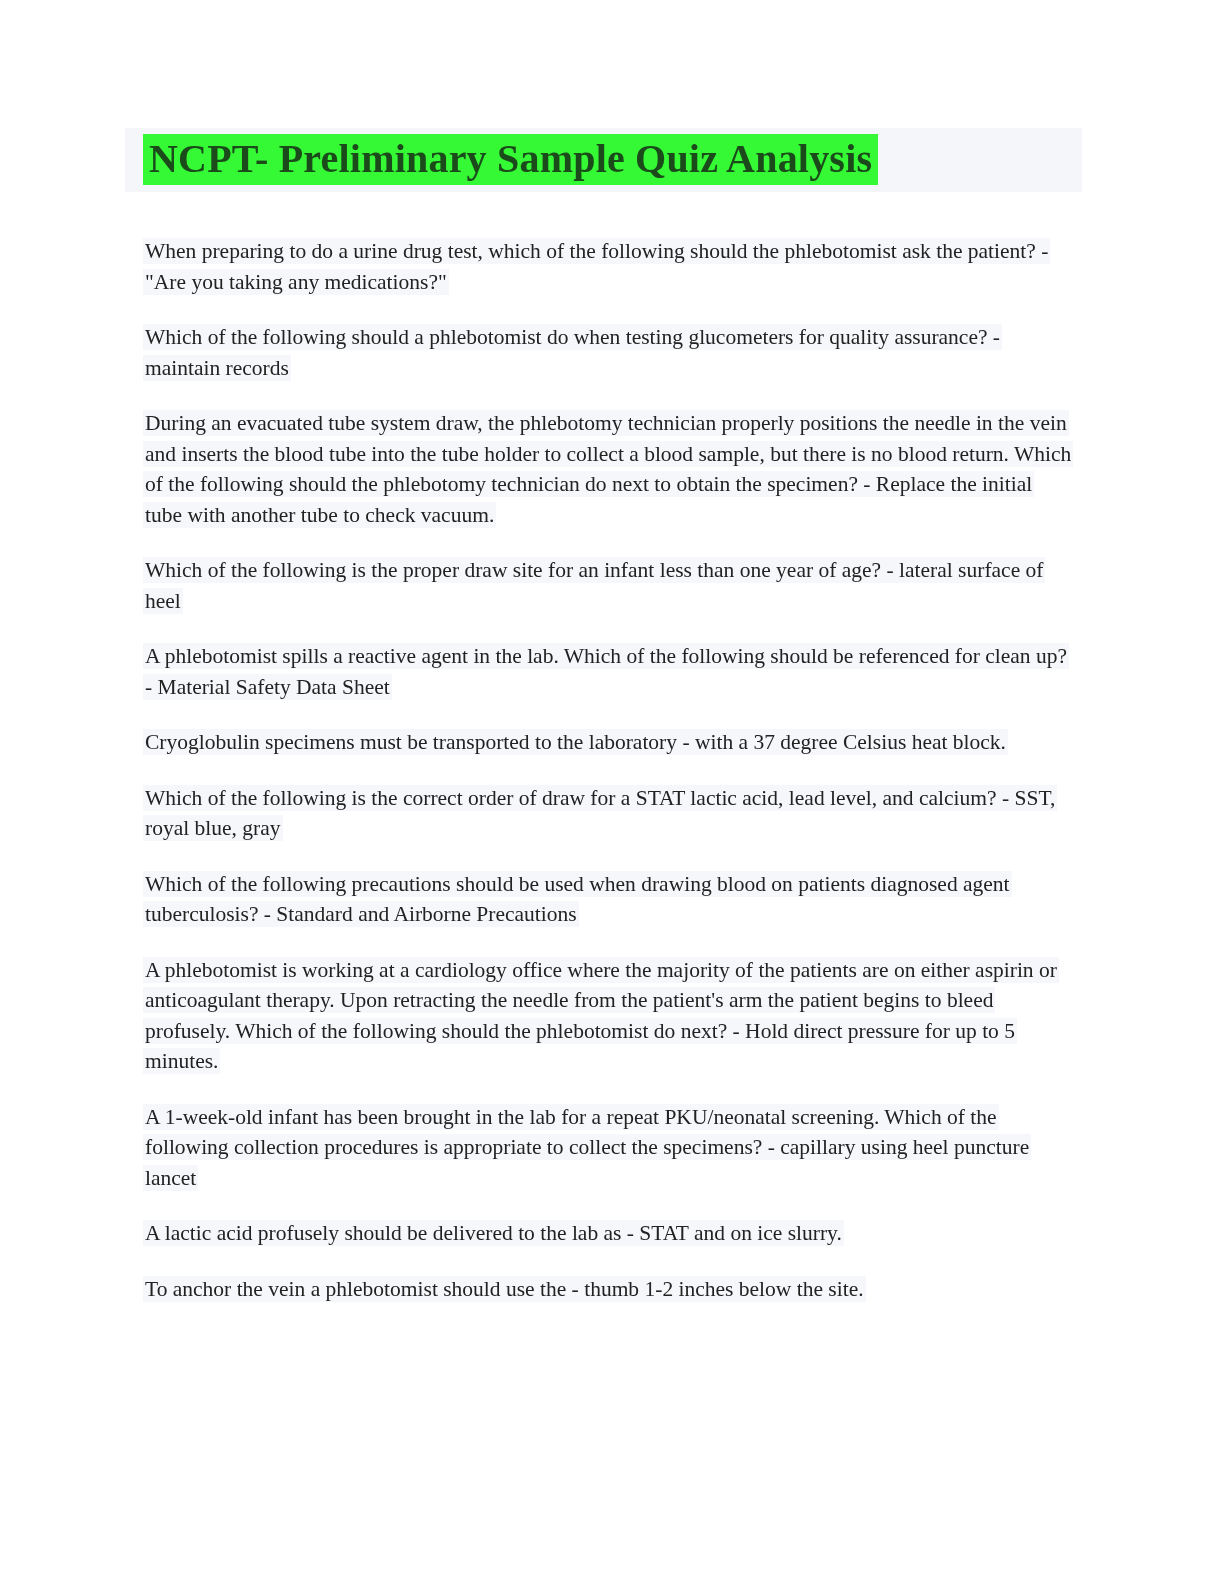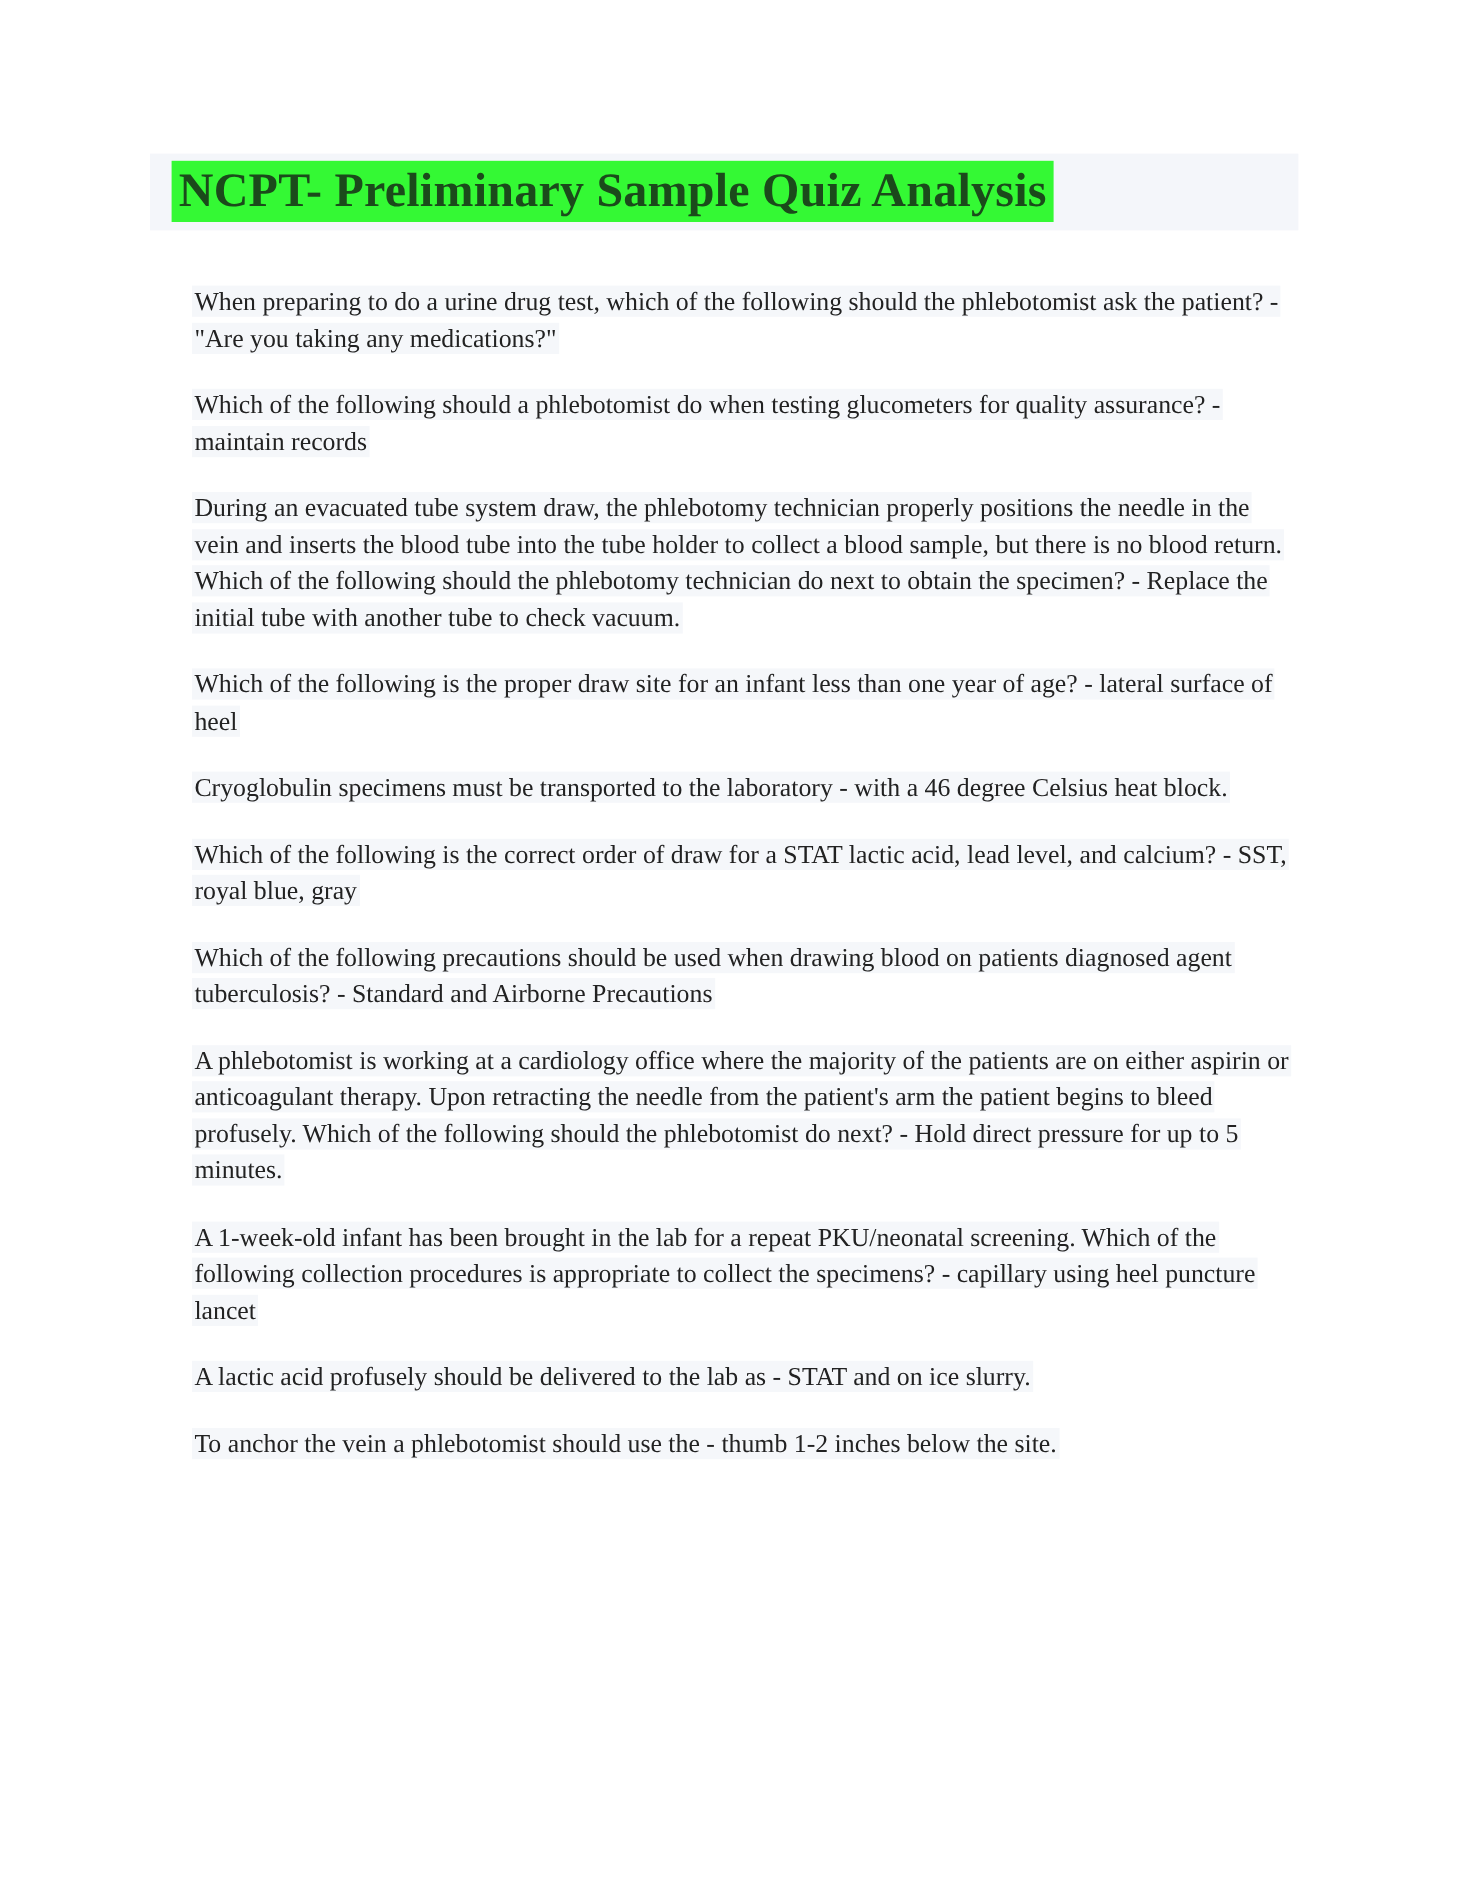--- a/index.html
+++ b/index.html
@@ -46,21 +46,21 @@
   .qa-list {
     margin: 0;
     padding: 0;
     list-style: none;
   }
   .qa-item {
     font-family: "Liberation Serif", serif;
     font-size: 21.5px;
     line-height: 1.42;
     color: #222222;
-    margin: 0 0 25px 17px;
+    margin: 0 0 25px 0;
     padding: 0;
     text-align: left;
   }
   .qa-text {
     background: #f5f7fa;
     box-decoration-break: clone;
     -webkit-box-decoration-break: clone;
     padding: 1px 2px;
   }
 </style>
@@ -73,21 +73,22 @@
     <div class="title-bg-strip">
       <span class="doc-title">NCPT- Preliminary Sample Quiz Analysis</span>
     </div>
   </div>
 
   <div class="qa-list">
     <p class="qa-item"><span class="qa-text">When preparing to do a urine drug test, which of the following should the phlebotomist ask the patient? - "Are you taking any medications?"</span></p>
     <p class="qa-item"><span class="qa-text">Which of the following should a phlebotomist do when testing glucometers for quality assurance? - maintain records</span></p>
     <p class="qa-item"><span class="qa-text">During an evacuated tube system draw, the phlebotomy technician properly positions the needle in the vein and inserts the blood tube into the tube holder to collect a blood sample, but there is no blood return. Which of the following should the phlebotomy technician do next to obtain the specimen? - Replace the initial tube with another tube to check vacuum.</span></p>
     <p class="qa-item"><span class="qa-text">Which of the following is the proper draw site for an infant less than one year of age? - lateral surface of heel</span></p>
-    <p class="qa-item"><span class="qa-text">Cryoglobulin specimens must be transported to the laboratory - with a 46 degree Celsius heat block.</span></p>
+    <p class="qa-item"><span class="qa-text">A phlebotomist spills a reactive agent in the lab. Which of the following should be referenced for clean up? - Material Safety Data Sheet</span></p>
+    <p class="qa-item"><span class="qa-text">Cryoglobulin specimens must be transported to the laboratory - with a 37 degree Celsius heat block.</span></p>
     <p class="qa-item"><span class="qa-text">Which of the following is the correct order of draw for a STAT lactic acid, lead level, and calcium? - SST, royal blue, gray</span></p>
     <p class="qa-item"><span class="qa-text">Which of the following precautions should be used when drawing blood on patients diagnosed agent tuberculosis? - Standard and Airborne Precautions</span></p>
     <p class="qa-item"><span class="qa-text">A phlebotomist is working at a cardiology office where the majority of the patients are on either aspirin or anticoagulant therapy. Upon retracting the needle from the patient's arm the patient begins to bleed profusely. Which of the following should the phlebotomist do next? - Hold direct pressure for up to 5 minutes.</span></p>
     <p class="qa-item"><span class="qa-text">A 1-week-old infant has been brought in the lab for a repeat PKU/neonatal screening. Which of the following collection procedures is appropriate to collect the specimens? - capillary using heel puncture lancet</span></p>
     <p class="qa-item"><span class="qa-text">A lactic acid profusely should be delivered to the lab as - STAT and on ice slurry.</span></p>
     <p class="qa-item"><span class="qa-text">To anchor the vein a phlebotomist should use the - thumb 1-2 inches below the site.</span></p>
   </div>
 
 </div>
 

